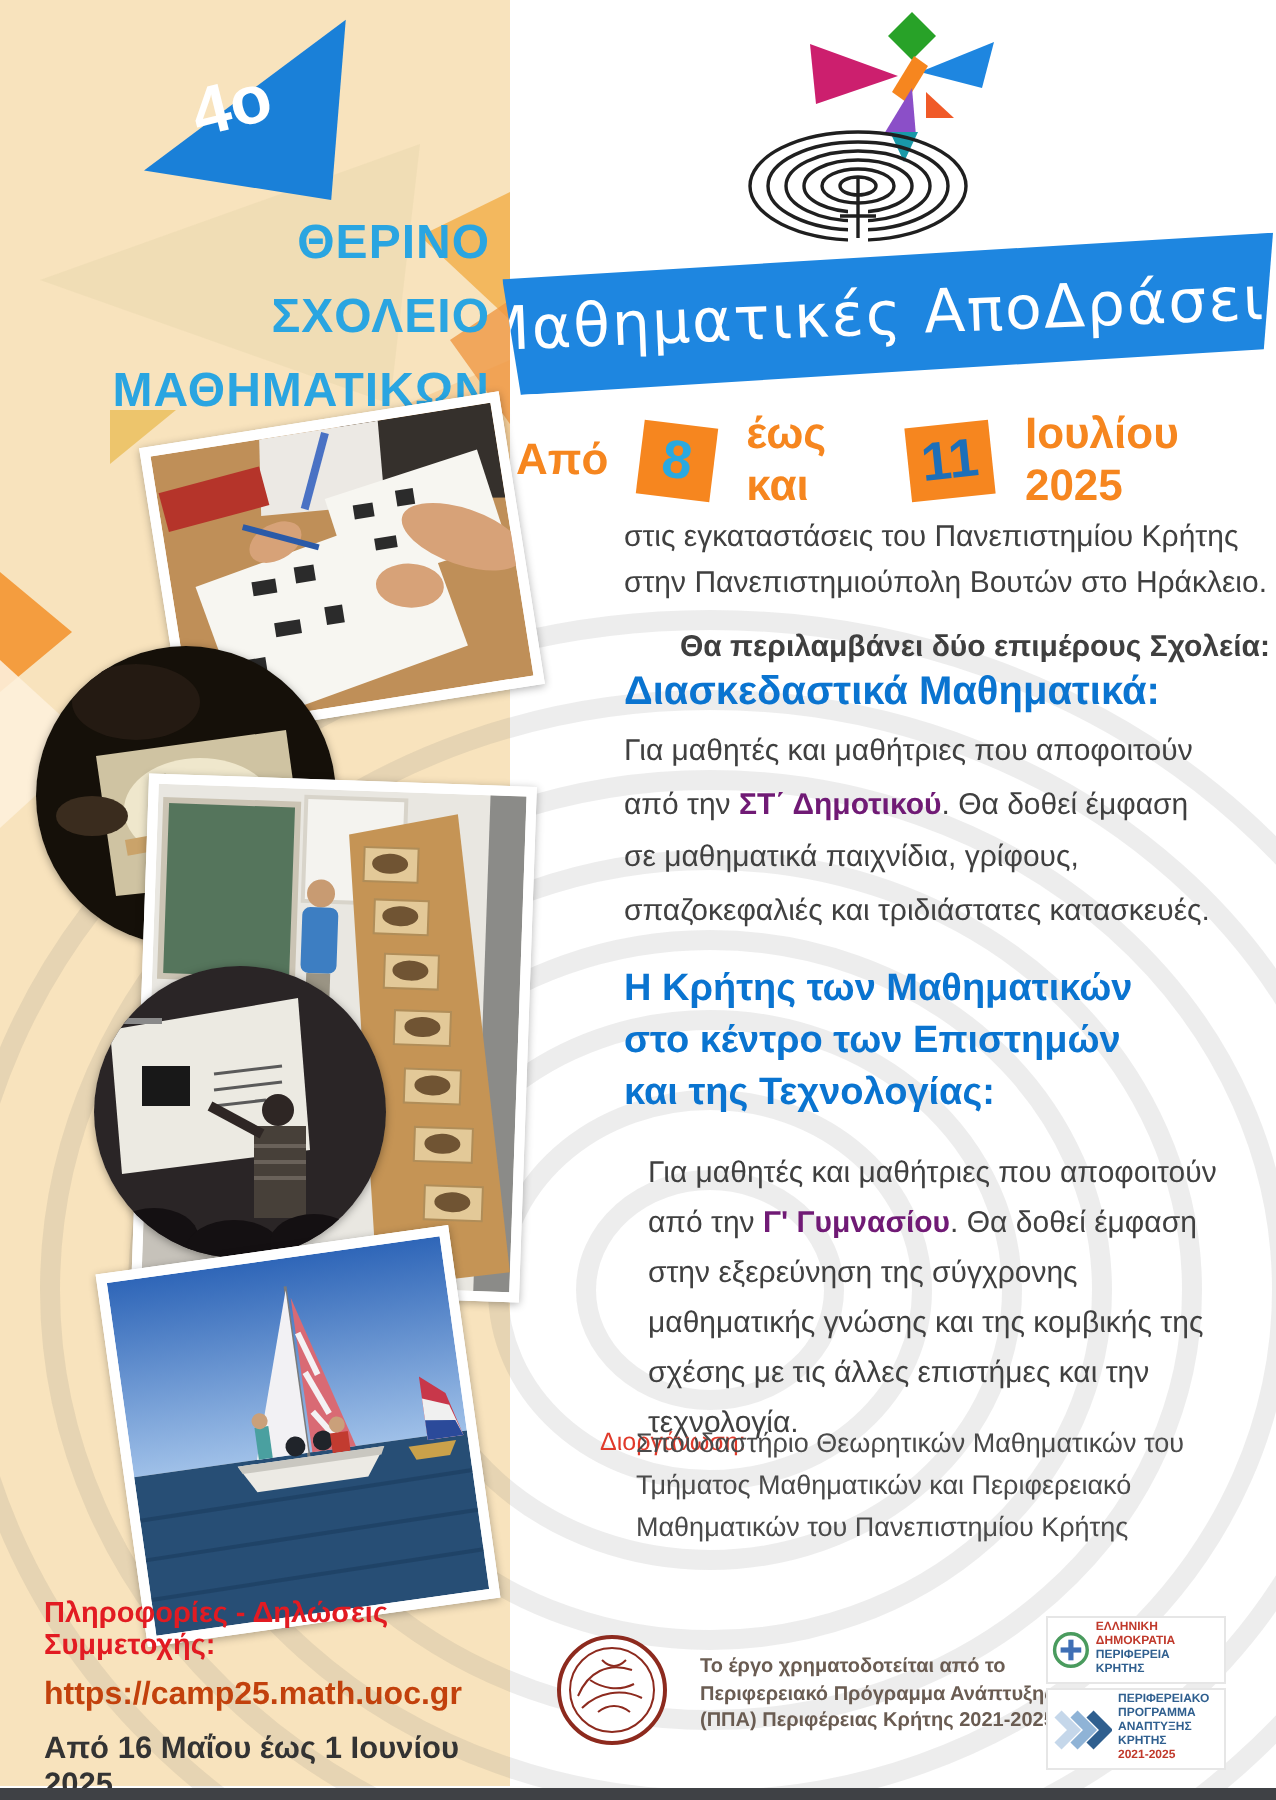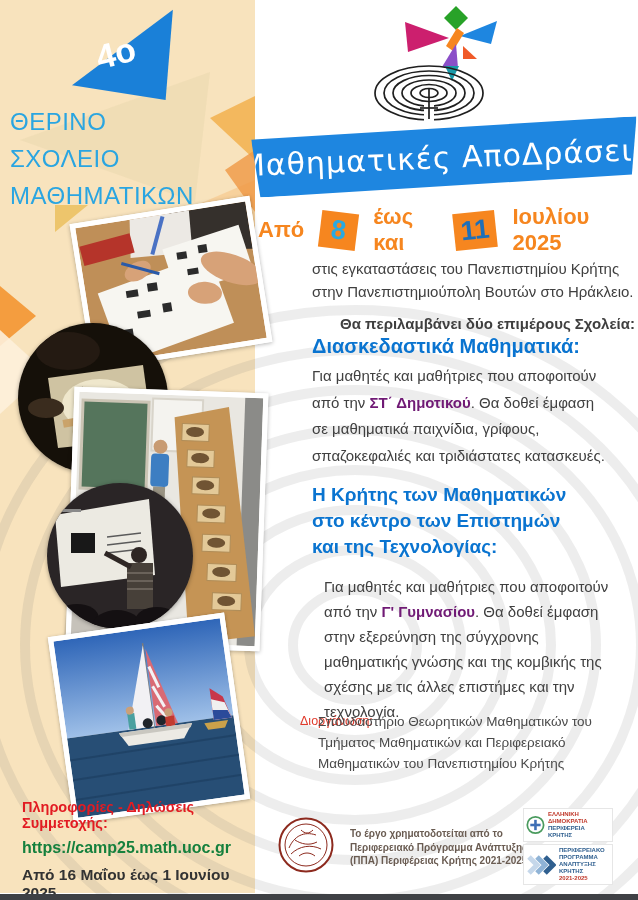--- a/index.html
+++ b/index.html
@@ -9,38 +9,38 @@
 
   
   .left-bg{position:absolute;left:0;top:0;width:255px;height:893px;background:#f8e3bd;}
   .deco{position:absolute;left:0;top:0;}
 
   .edition-tri{position:absolute;left:72px;top:8px;width:104px;height:92px;background:#1a80d8;
                clip-path:polygon(97% 2%,0 84%,90% 100%);}
   .edition-num{position:absolute;left:96px;top:36px;color:#ffffff;font-size:34px;font-weight:bold;
                transform:rotate(-14deg);line-height:1;}
 
-  .school-title{position:absolute;left:10px;top:103px;width:235px;text-align:left;
-                color:#2aa5e1;font-weight:normal;font-size:24px;line-height:37px;letter-spacing:.5px;}
+  .school-title{position:absolute;left:10px;top:103px;width:235px;text-align:right;
+                color:#2aa5e1;font-weight:bold;font-size:24px;line-height:37px;letter-spacing:.5px;}
   .school-title span{display:block;}
 
   
   .photo{position:absolute;background:#fff;border:5px solid #ffffff;box-shadow:0 1px 4px rgba(0,0,0,.3);}
   .photo svg{display:block;width:100%;height:100%;}
   .ph1{left:80px;top:209px;width:172px;height:138px;transform:rotate(-9deg);}
   .ph3{left:70px;top:390px;width:184px;height:248px;transform:rotate(2deg);}
   .ph5{left:60px;top:624px;width:168px;height:178px;transform:rotate(-8deg);}
   .circle-photo{position:absolute;border-radius:50%;overflow:hidden;box-shadow:0 1px 4px rgba(0,0,0,.35);}
   .circle-photo svg{display:block;width:100%;height:100%;}
   .ph2{left:18px;top:323px;width:150px;height:150px;}
   .ph4{left:47px;top:483px;width:146px;height:146px;}
 
   .info-block{position:absolute;left:22px;top:799px;width:225px;}
   .info-label{color:#e21b22;font-weight:bold;font-size:14.5px;margin:0 0 8px 0;}
-  .info-url{color:#15803d;font-weight:bold;font-size:16px;margin:0 0 9px 0;}
+  .info-url{color:#c2410c;font-weight:bold;font-size:16px;margin:0 0 9px 0;}
   .info-period{color:#333333;font-weight:bold;font-size:15.5px;margin:0;}
 
   
   .logo-svg{position:absolute;left:358px;top:2px;width:150px;height:122px;}
 
   .banner{position:absolute;left:252px;top:124px;width:386px;height:66px;background:#1e86e0;
           transform:rotate(-2.3deg);clip-path:polygon(0 12%,100% 0,98.2% 88%,1.8% 100%);
           display:flex;align-items:center;justify-content:center;}
   .banner span{color:#ffffff;font-family:"DejaVu Sans",sans-serif;font-size:30px;font-weight:500;
                letter-spacing:1px;white-space:nowrap;}

